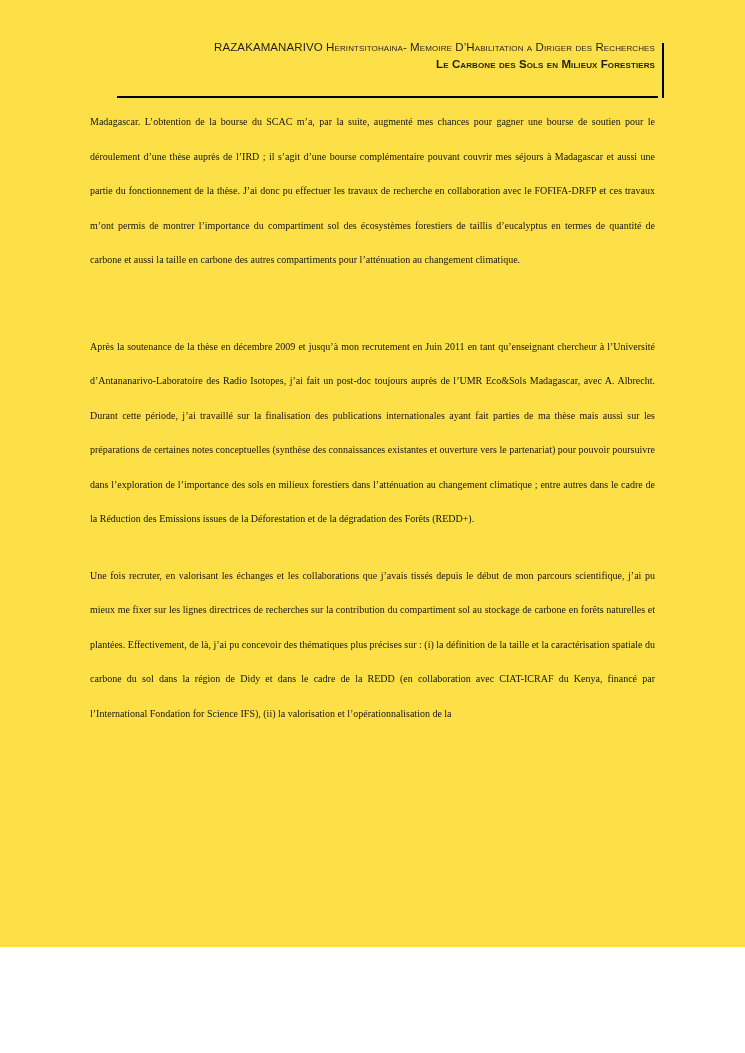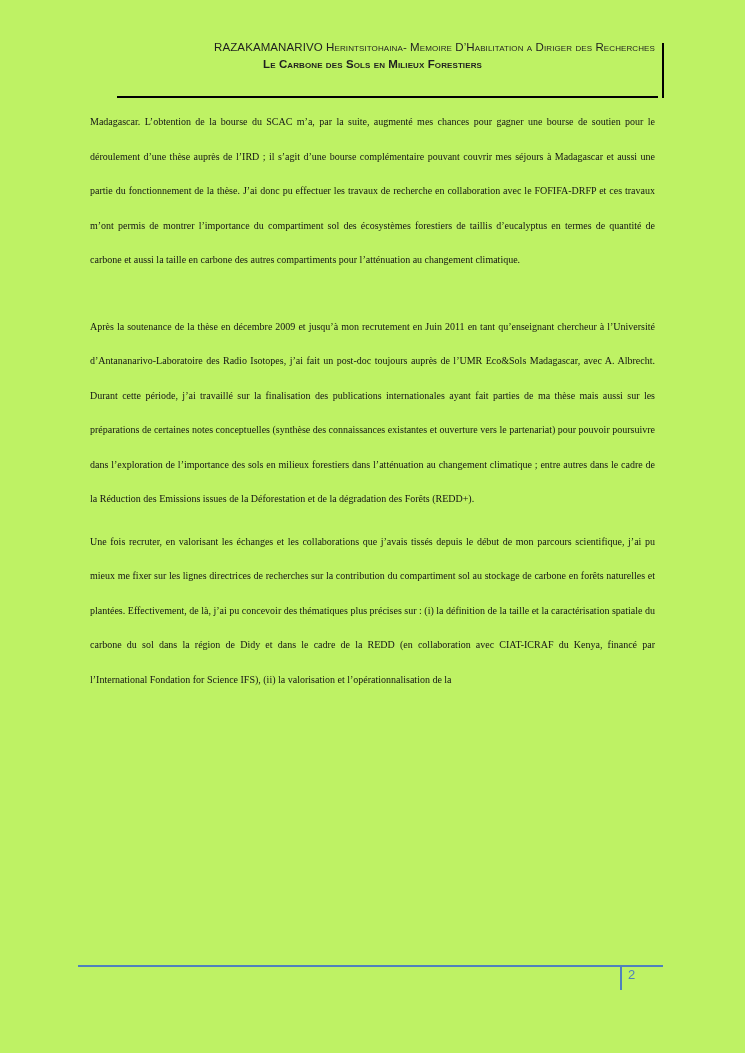--- a/index.html
+++ b/index.html
@@ -1,42 +1,42 @@
 <!DOCTYPE html>
 <html><head>
 <meta charset="utf-8">
 <style>
   * { margin: 0; padding: 0; box-sizing: border-box; }
   html, body { background: #ffffff; }
   .page {
     position: relative;
     width: 745px;
-    height: 1053px;
-    background: #bef264;
+    height: 947px;
+    background: #fde047;
     overflow: hidden;
     font-family: "Liberation Serif", serif;
     color: #1a1a1a;
   }
 
   
   .header {
     position: absolute;
     top: 39px;
     left: 90px;
     right: 90px;
     text-align: right;
     font-family: "Liberation Sans", sans-serif;
     font-variant: small-caps;
     font-size: 11.5px;
     line-height: 17px;
     color: #1f1f1f;
     letter-spacing: 0.1px;
   }
   .header .h-line2 { font-style: italic; }
-  .header .h-line3 { font-weight: bold; text-align: center; }
+  .header .h-line3 { font-weight: bold; }
 
   .header-rule {
     position: absolute;
     left: 117px;
     top: 96px;
     width: 541px;
     height: 2px;
     background: #000000;
   }
   .header-vbar {
@@ -54,22 +54,22 @@
     left: 90px;
     top: 105px;
     width: 565px;
   }
   .content p {
     font-size: 10px;
     line-height: 34.5px;
     text-align: justify;
     color: #141414;
   }
-  .content p.para-2 { margin-top: 32px; }
-  .content p.para-3 { margin-top: 8px; }
+  .content p.para-2 { margin-top: 52px; }
+  .content p.para-3 { margin-top: 22px; }
 
   
   .footer-rule {
     position: absolute;
     left: 78px;
     top: 965px;
     width: 585px;
     height: 2px;
     background: #4f81bd;
   }

